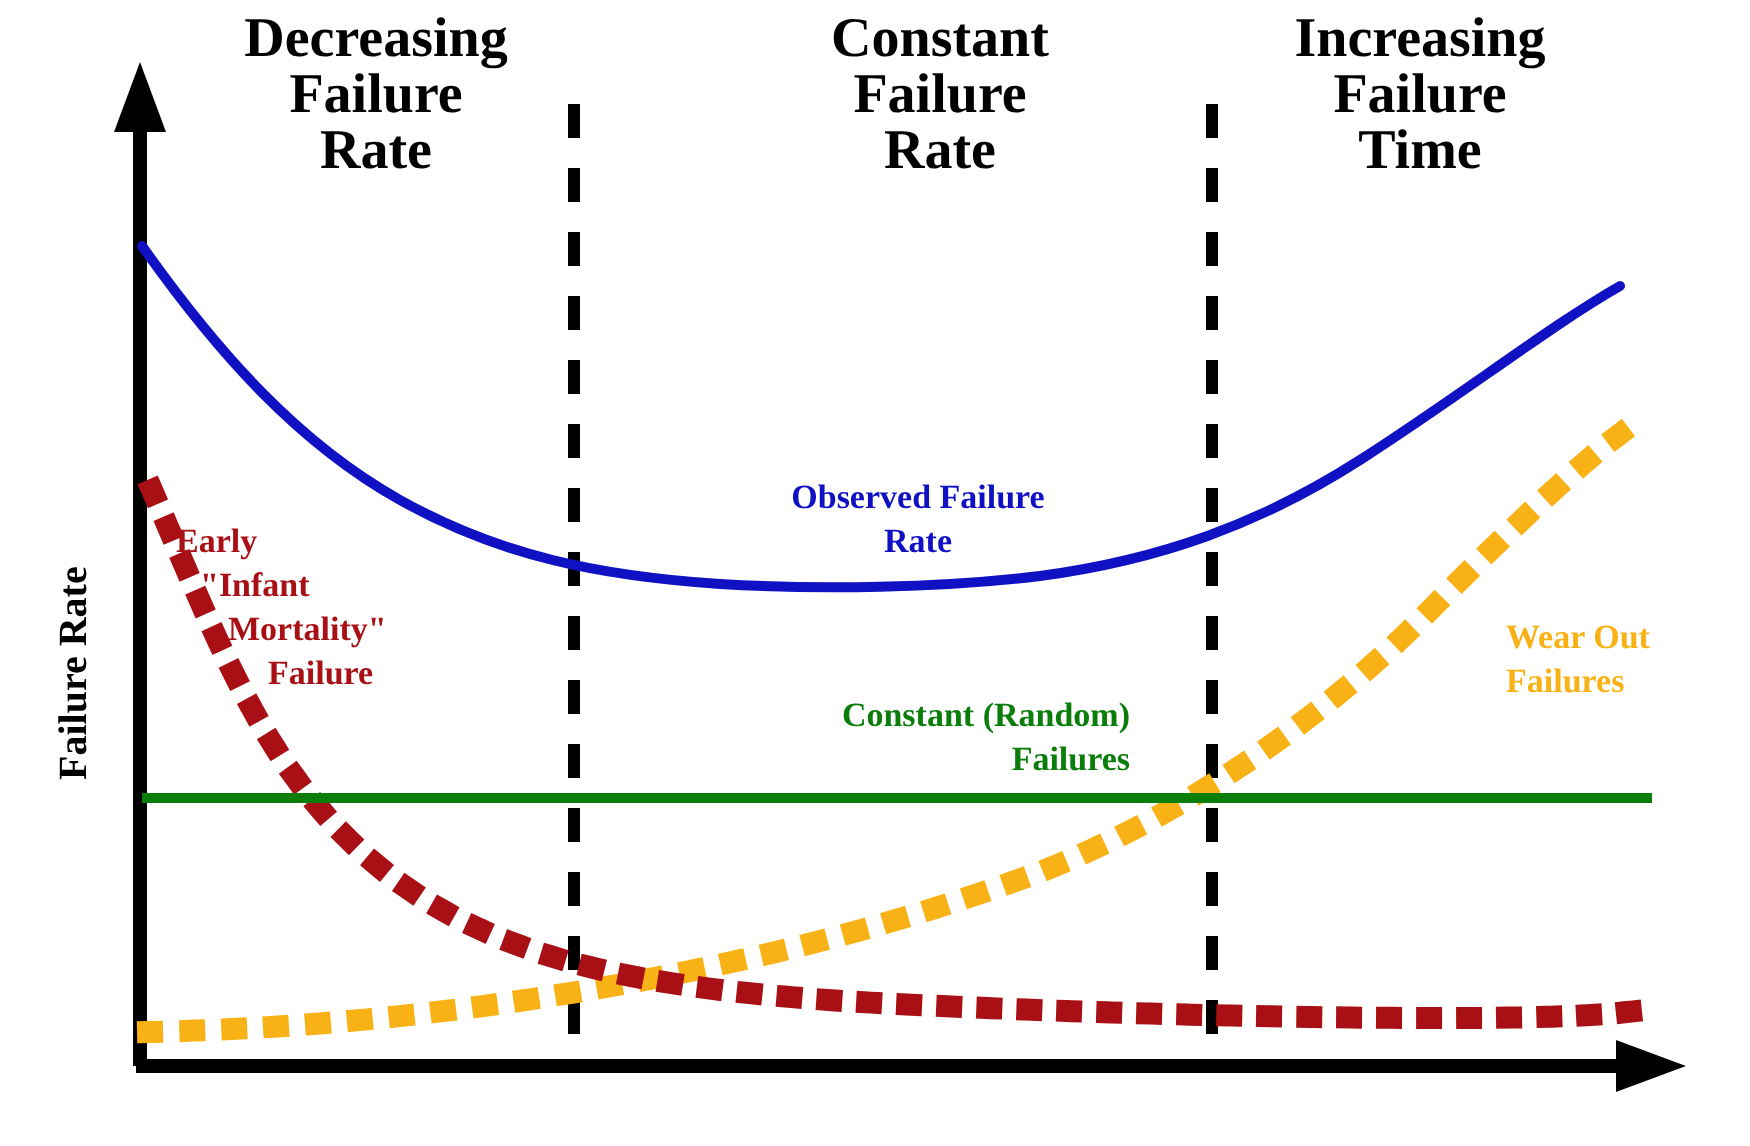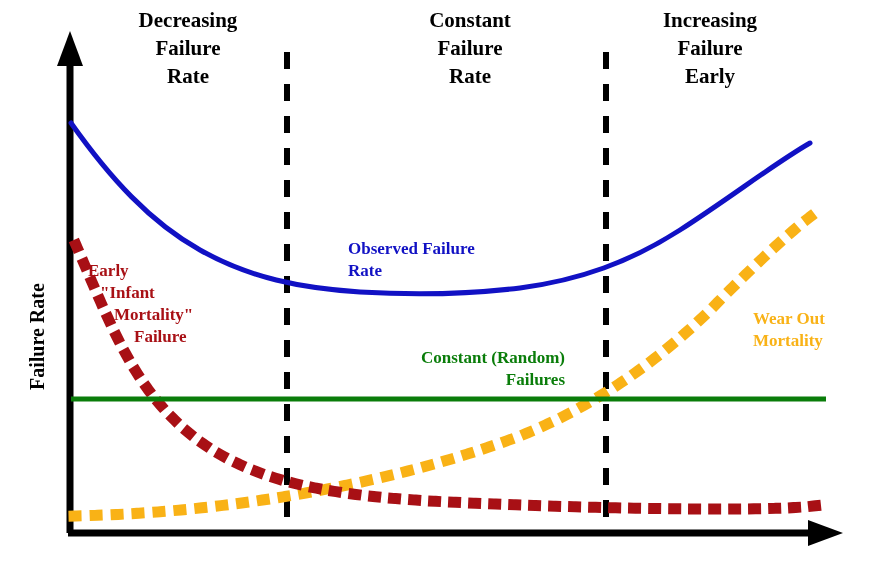--- a/index.html
+++ b/index.html
@@ -20,21 +20,21 @@
     left: 0;
     top: 0;
     width: 875px;
     height: 573px;
   }
   .zone-title {
     position: absolute;
     text-align: center;
     font-family: "Liberation Serif", "DejaVu Serif", serif;
     font-weight: bold;
-    font-size: 21px;
+    font-size: 28px;
     line-height: 28px;
     color: #000000;
     white-space: pre-line;
   }
   .series-label {
     position: absolute;
     font-family: "Liberation Serif", "DejaVu Serif", serif;
     font-weight: bold;
     font-size: 17px;
     line-height: 22px;
@@ -96,32 +96,32 @@
   <div class="zone-title" style="left:93px; top:6px; width:190px;">Decreasing
 Failure
 Rate</div>
 
   <div class="zone-title" style="left:375px; top:6px; width:190px;">Constant
 Failure
 Rate</div>
 
   <div class="zone-title" style="left:615px; top:6px; width:190px;">Increasing
 Failure
-Early</div>
+Time</div>
 
   <div class="series-label" style="left:88px; top:238px; width:150px; color:#A81015; text-align:left; text-indent:0;">
     <span style="display:block; padding-left:0;"><span style="display: block; padding-left: 0px;">Early</span><span style="display: block; padding-left: 12px;">"Infant</span><span style="display: block; padding-left: 26px;">Mortality"</span><span style="display: block; padding-left: 46px;">Failure</span></span>
   </div>
 
-  <div class="series-label" style="left:348px; top:238px; width:180px; color:#1111C4; text-align:left;">Observed Failure
+  <div class="series-label" style="left:369px; top:238px; width:180px; color:#1111C4; text-align:center;">Observed Failure
 Rate</div>
 
   <div class="series-label" style="left:340px; top:347px; width:225px; color:#0A7D0A; text-align:right;">Constant (Random)
 Failures</div>
 
   <div class="series-label" style="left:753px; top:308px; width:120px; color:#F9B216; text-align:left;">Wear Out
-Mortality</div>
+Failures</div>
 
   <div class="axis-title" id="y-axis-title" style="left:26px; top:390px;">Failure Rate</div>
 
   <div class="axis-title" style="left:377px; top:540px; width:110px; text-align:right;margin-top:48px;">Time</div>
 
 </div>
 
 </body></html>

